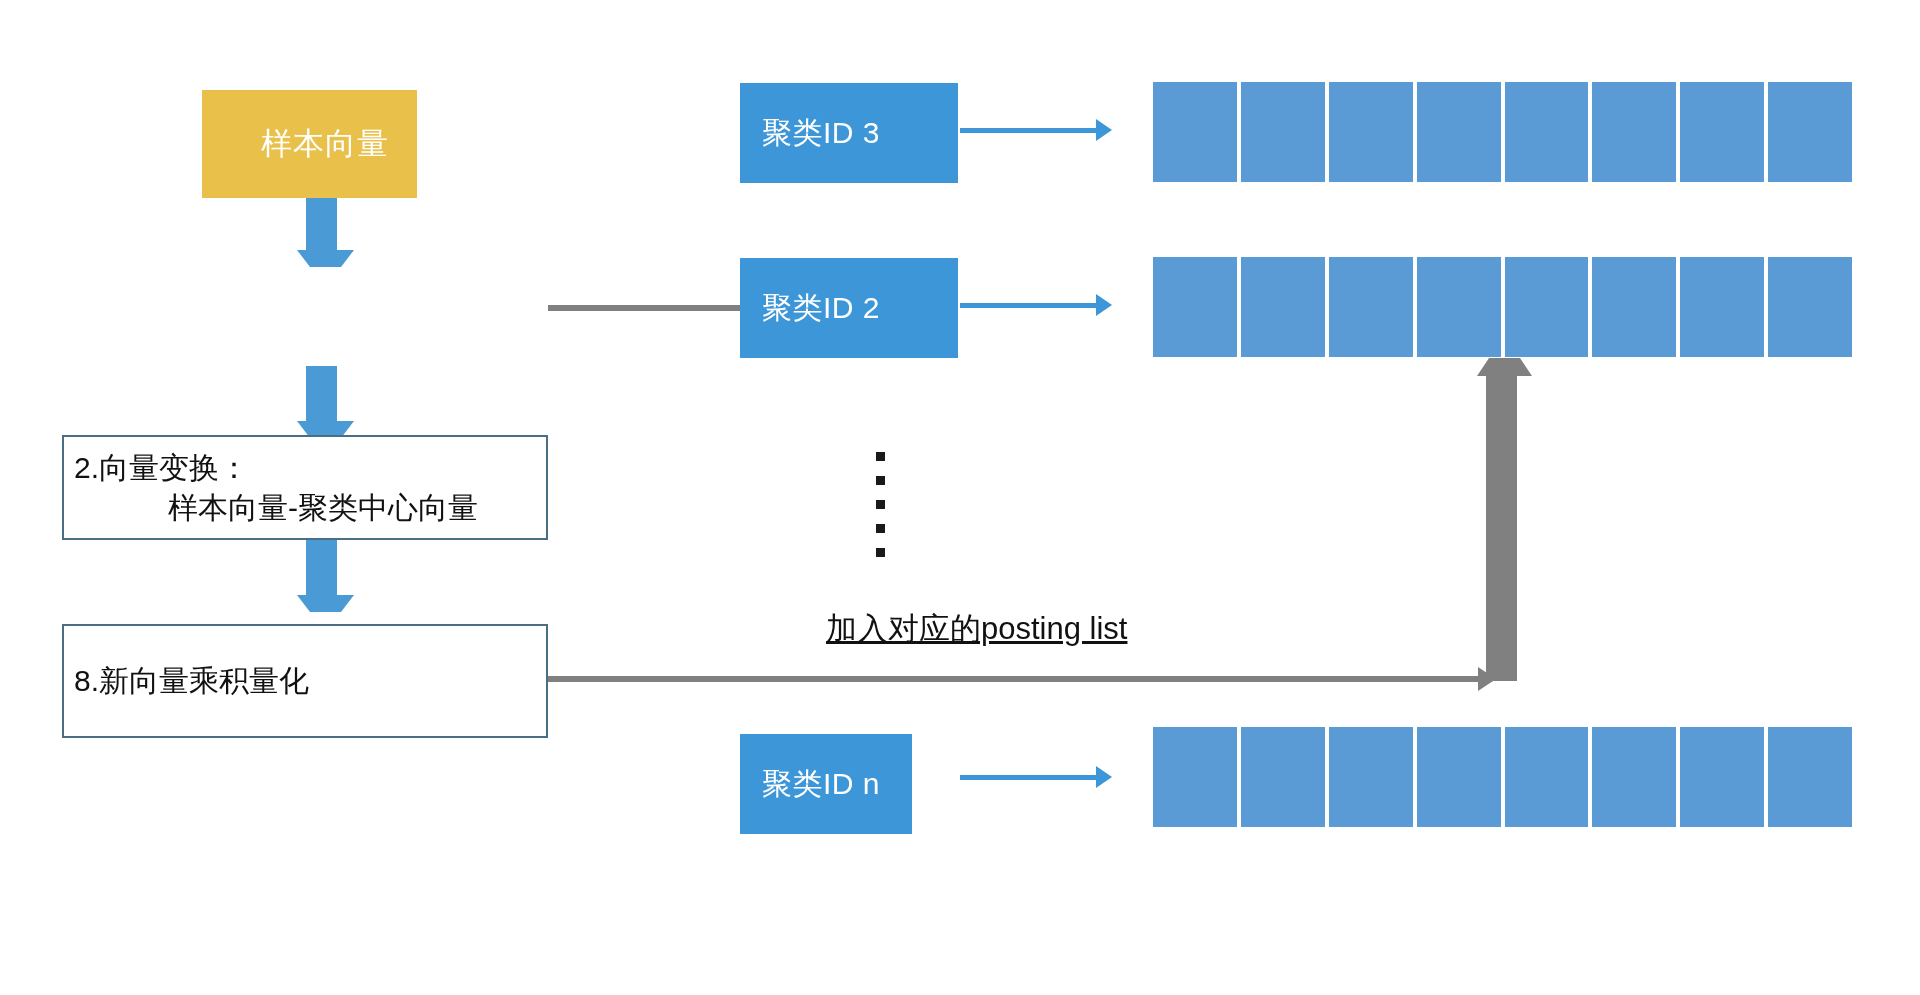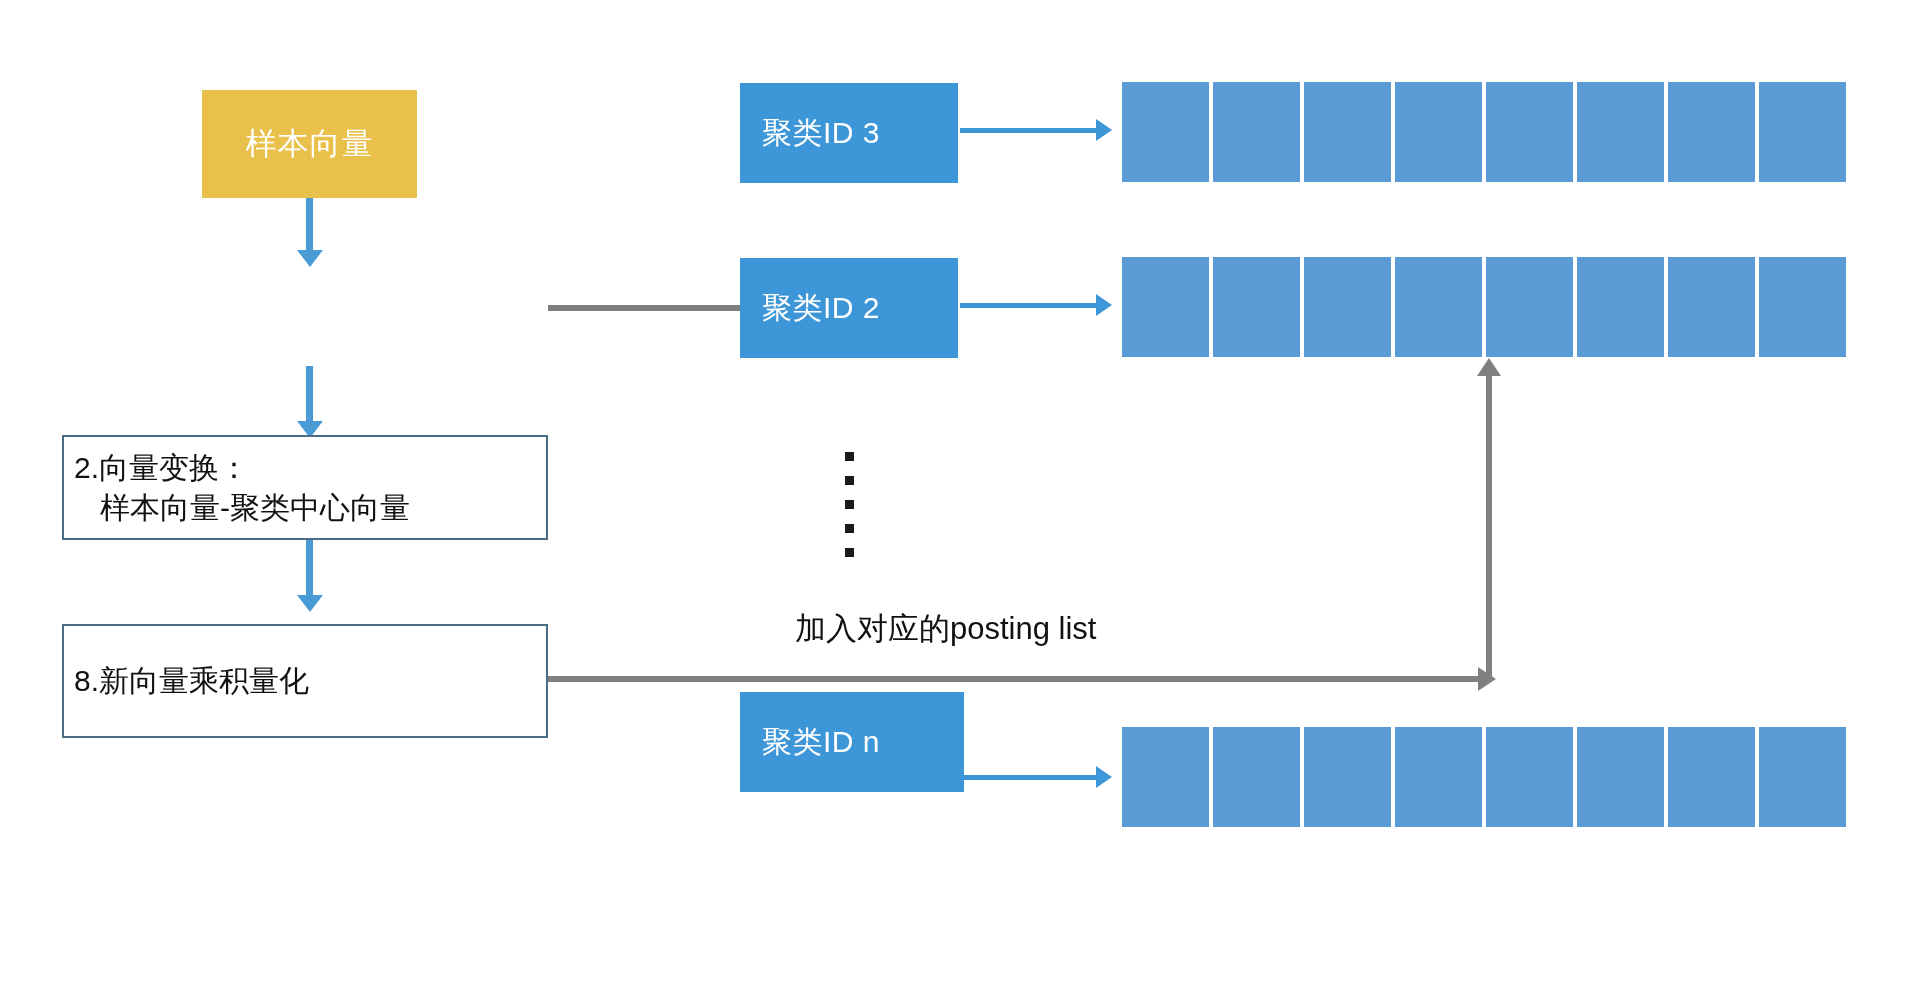--- a/index.html
+++ b/index.html
@@ -12,21 +12,21 @@
   }
   #canvas {
     position: relative;
     width: 1920px;
     height: 995px;
     background: #ffffff;
     overflow: hidden;
   }
 
   
-  .abs { position: absolute; box-sizing: border-box; }
+  .abs { position: absolute; box-sizing: border-box; padding-left: 31px; }
 
   
   .src-box {
     background: #E8C04A;
     color: #ffffff;
     display: flex;
     align-items: center;
     justify-content: center;
     font-size: 31px;
     letter-spacing: 1px;
@@ -37,21 +37,21 @@
     background: #ffffff;
     border: 2px solid #4A6E84;
     color: #111111;
     display: flex;
     flex-direction: column;
     justify-content: center;
     padding-left: 10px;
     font-size: 30px;
     line-height: 1.32;
   }
-  .proc-line-2 { padding-left: 26px; }
+  .proc-line-2 { padding-left: 26px; text-align: center; }
 
   
   .cluster-box {
     background: #3C96D7;
     color: #ffffff;
     display: flex;
     align-items: center;
     padding-left: 22px;
     font-size: 30px;
     letter-spacing: 0.5px;
@@ -172,21 +172,21 @@
 
   <div class="abs" style="left:548px; top:676px;">
     <div class="h-line-gray abs" style="left:0px; top:0px; width:944px;"></div>
     <div class="h-arrow-head-gray abs" style="left:930px; top:-9px;"></div>
   </div>
   <div class="abs" style="left:1486px; top:358px;">
     <div class="v-line-gray abs" style="left:0px; top:18px; height:305px;"></div>
     <div class="v-arrow-head-gray abs" style="left:-9px; top:0px;"></div>
   </div>
 
-  <div class="abs caption" style="left:795px; top:608px;">加入对应的posting list</div>
+  <div class="abs caption" style="left:795px; top:608px;text-decoration:underline;">加入对应的posting list</div>
 
   <div class="abs cluster-box" style="left:740px; top:83px; width:218px; height:100px;">
     <span>聚类ID 3</span>
   </div>
   <div class="abs" style="left:960px; top:128px;">
     <div class="h-arrow-line-blue abs" style="left:0px; top:0px; width:136px;"></div>
     <div class="h-arrow-head-blue abs" style="left:136px; top:-9px;"></div>
   </div>
   <div class="abs posting-row" style="left:1122px; top:82px; width:730px; height:100px;">
     <div class="posting-cell" style="width:87px;"></div>
@@ -218,21 +218,21 @@
   </div>
 
   <div class="abs vdots" style="left:845px; top:452px;">
     <span></span>
     <span></span>
     <span></span>
     <span></span>
     <span></span>
   </div>
 
-  <div class="abs cluster-box" style="left:740px; top:692px; width:224px; height:100px;">
+  <div class="abs cluster-box" style="left:740px; top:734px; width:172px; height:100px;">
     <span>聚类ID n</span>
   </div>
   <div class="abs" style="left:960px; top:775px;">
     <div class="h-arrow-line-blue abs" style="left:0px; top:0px; width:136px;"></div>
     <div class="h-arrow-head-blue abs" style="left:136px; top:-9px;"></div>
   </div>
   <div class="abs posting-row" style="left:1122px; top:727px; width:730px; height:100px;">
     <div class="posting-cell" style="width:87px;"></div>
     <div class="posting-cell" style="width:87px;"></div>
     <div class="posting-cell" style="width:87px;"></div>

